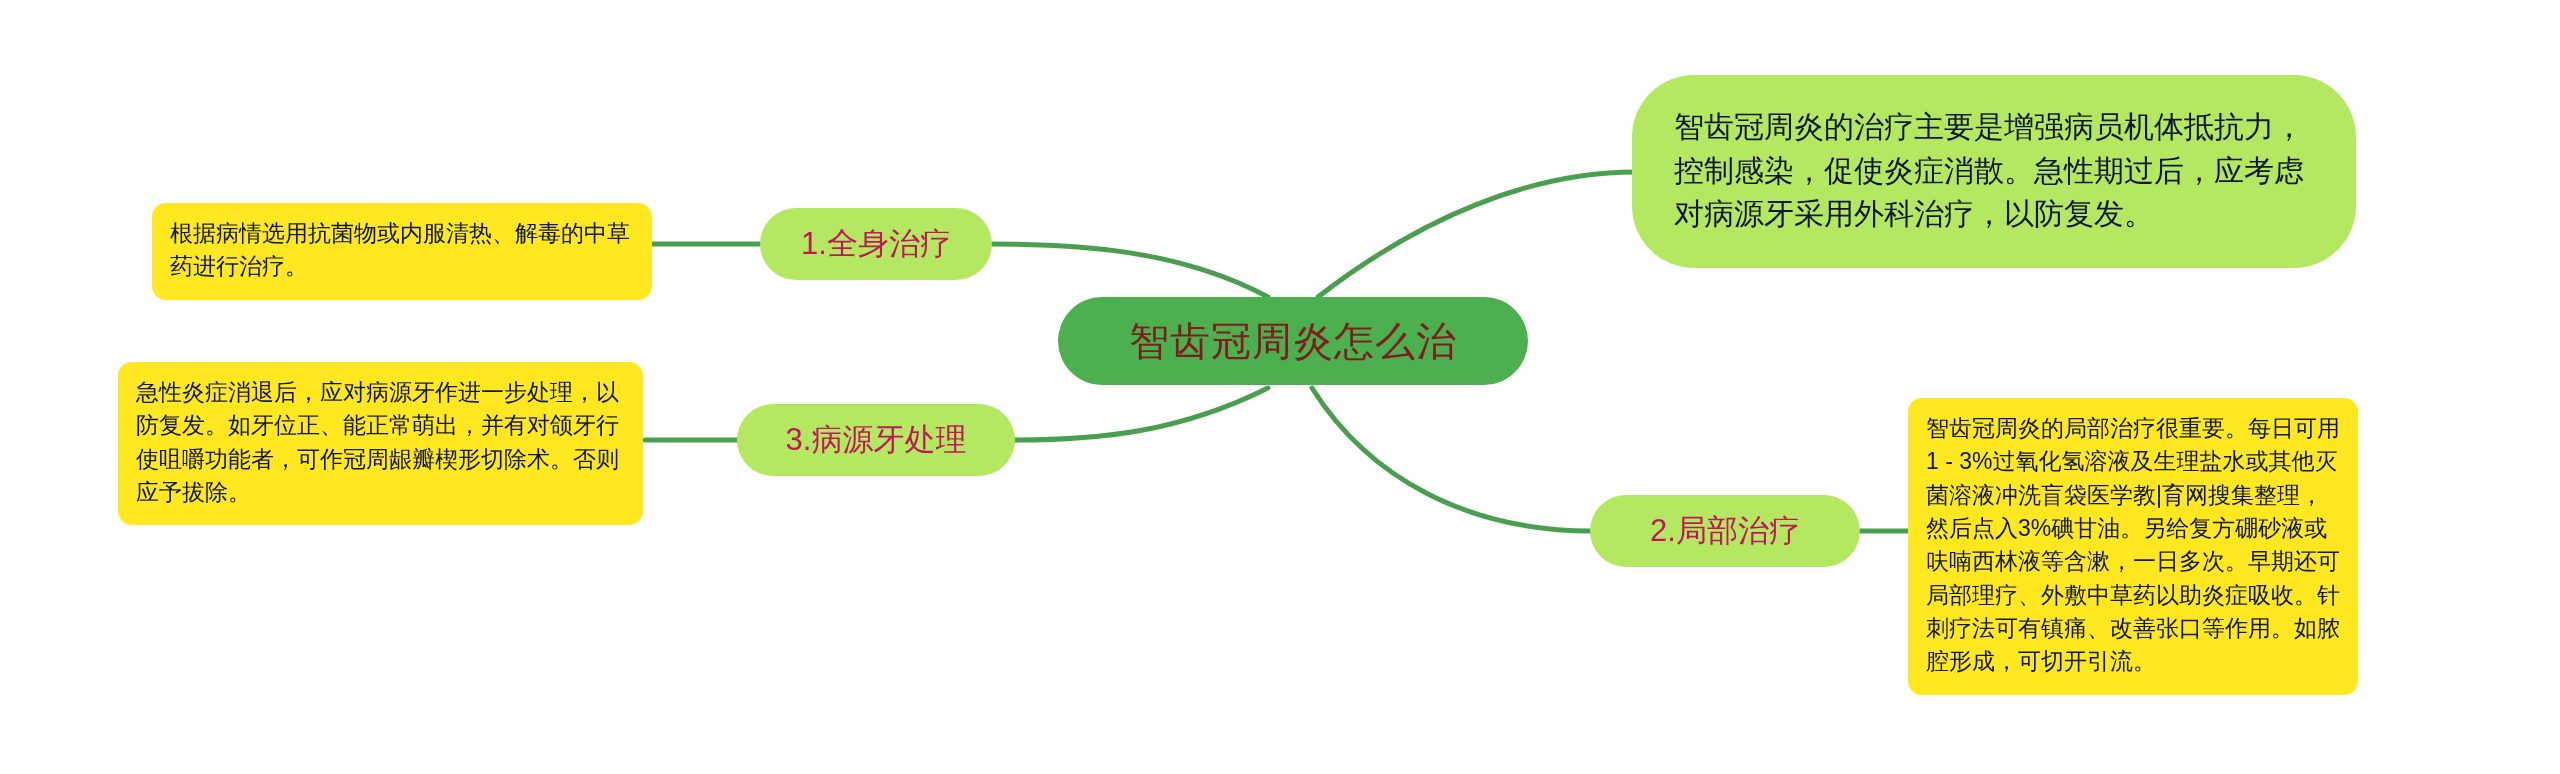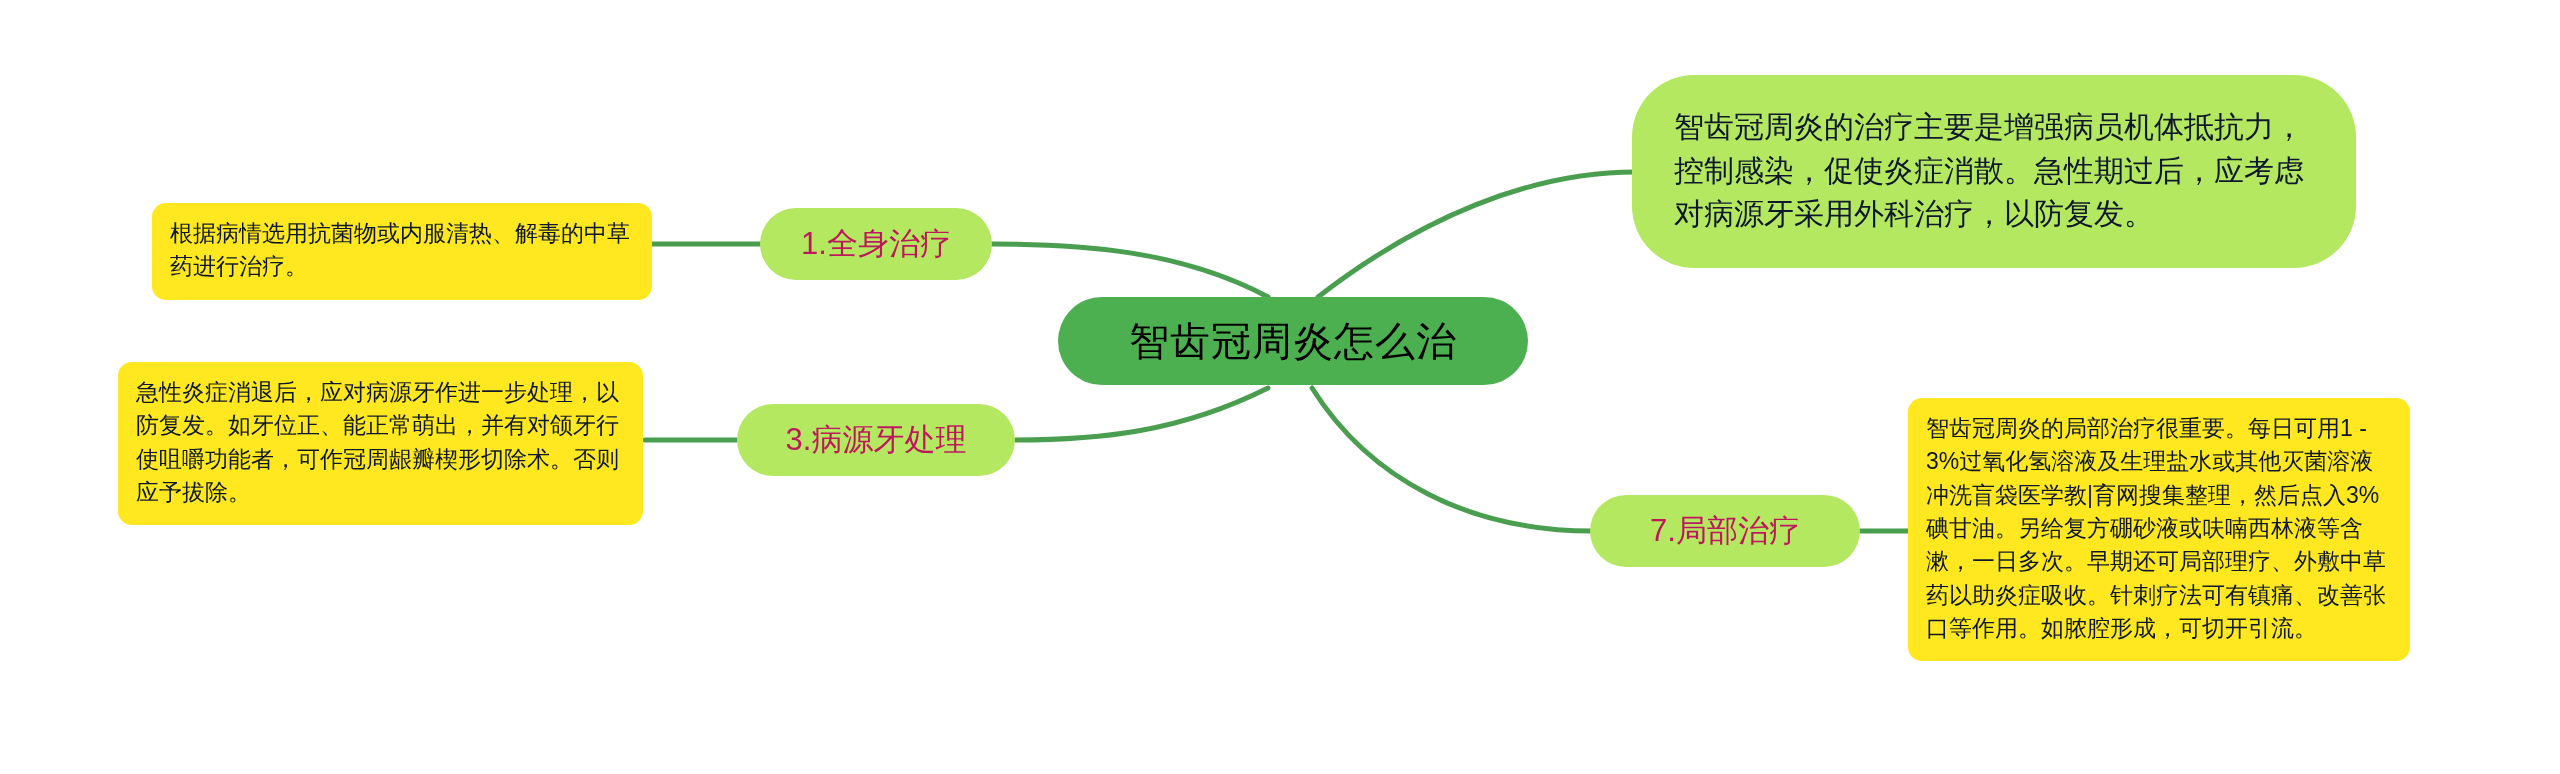--- a/index.html
+++ b/index.html
@@ -37,21 +37,21 @@
   .root-node {
     background: #4caf50;
     border-radius: 44px;
     justify-content: center;
     left: 1058px;
     top: 297px;
     width: 470px;
     height: 88px;
   }
   .root-label {
-    color: #000000;
+    color: #7f1d1d;
     font-size: 40px;
     line-height: 1.25;
     letter-spacing: 1px;
     white-space: nowrap;
   }
   
   .branch-node {
     background: #b5e861;
     border-radius: 40px;
     justify-content: center;
@@ -85,21 +85,21 @@
     line-height: 1.45;
     white-space: pre-line;
     display: block;
   }
   .leaf-green .leaf-text {
     font-size: 30px;
     line-height: 1.45;
   }
   #leaf-0 { left: 152px; top: 203px; width: 500px; }
   #leaf-2 { left: 118px; top: 362px; width: 525px; }
-  #leaf-1 { left: 1908px; top: 398px; width: 502px; }
+  #leaf-1 { left: 1908px; top: 398px; width: 450px; }
   #leaf-main { left: 1632px; top: 75px; width: 724px; height: 193px; }
 </style>
 </head>
 <body>
 
 <div id="canvas">
 
   <svg id="edges" viewBox="0 0 2560 774" preserveAspectRatio="none">
 
     <path d="M 1268 297 C 1180 250 1080 244 992 244" fill="none" stroke="#4a9e4f" stroke-width="5" stroke-linecap="round"></path>
@@ -123,21 +123,21 @@
 
   <div class="node branch-node" id="branch-0">
     <span class="branch-label">1.全身治疗</span>
   </div>
 
   <div class="node branch-node" id="branch-2">
     <span class="branch-label">3.病源牙处理</span>
   </div>
 
   <div class="node branch-node" id="branch-1">
-    <span class="branch-label">7.局部治疗</span>
+    <span class="branch-label">2.局部治疗</span>
   </div>
 
   <div class="node leaf-yellow" id="leaf-0">
     <span class="leaf-text">根据病情选用抗菌物或内服清热、解毒的中草药进行治疗。</span>
   </div>
 
   <div class="node leaf-yellow" id="leaf-2">
     <span class="leaf-text">急性炎症消退后，应对病源牙作进一步处理，以防复发。如牙位正、能正常萌出，并有对颌牙行使咀嚼功能者，可作冠周龈瓣楔形切除术。否则应予拔除。</span>
   </div>
 

